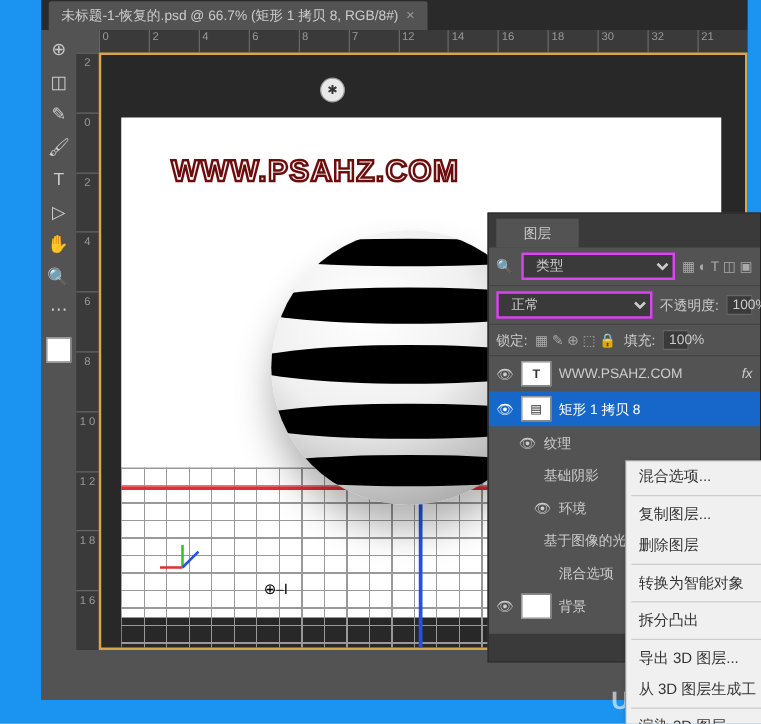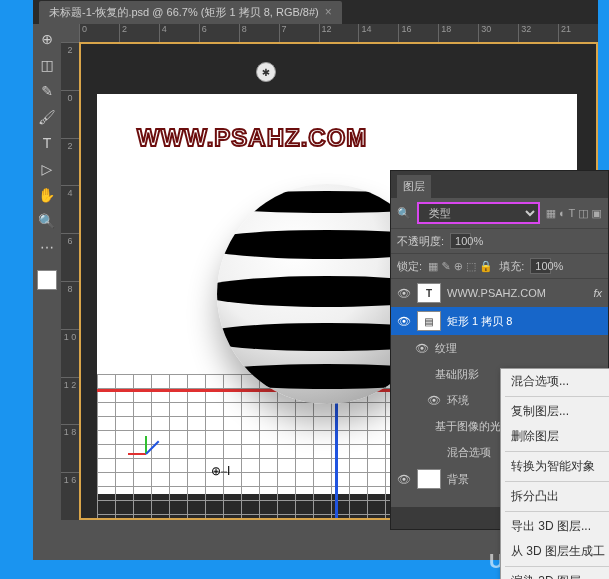--- a/index.html
+++ b/index.html
@@ -30,21 +30,21 @@
 .red-line { position: absolute; left: 0; top: 295px; width: 100%; height: 3px; background: #e03030; }
 .blue-line { position: absolute; left: 238px; top: 298px; width: 3px; height: 160px; background: #2054e0; }
 .axis-gizmo { position: absolute; left: 34px; top: 330px; width: 30px; height: 30px; }
 .axis-gizmo .ax { position: absolute; width: 2px; height: 18px; left: 14px; bottom: 0; transform-origin: bottom; }
 .ax.r { background: #e03030; transform: rotate(-90deg); }
 .ax.g { background: #30c030; transform: rotate(0); }
 .ax.b { background: #2054e0; transform: rotate(45deg); }
 .statusbar { position: absolute; left: 28px; bottom: 0; right: 0; height: 24px; background: #3a3a3a; color: #ccc; font-size: 11px; display: flex; align-items: center; padding: 0 8px; gap: 12px; }
 .layers-panel { position: absolute; left: 390px; top: 170px; width: 219px; height: 360px; background: #535353; border: 1px solid #222; display: flex; flex-direction: column; font-size: 11px; color: #ccc; }
 .lp-tabs { background: #3a3a3a; display: flex; padding: 4px 6px 0; }
-.lp-tab { padding: 4px 6px; background: #535353; }
+.lp-tab { padding: 4px 22px; background: #535353; }
 .lp-row { display: flex; align-items: center; padding: 4px 6px; gap: 6px; border-bottom: 1px solid #444; }
 .lp-select { background: #3a3a3a; border: 2px solid #d946ef; color: #ccc; padding: 2px 6px; font-size: 11px; flex: 1; }
 .lp-icons { display: flex; gap: 6px; color: #aaa; font-size: 11px; }
 .lp-val { background: #3a3a3a; border: 1px solid #666; padding: 1px 4px; width: 21px; text-align: right; }
 .layer-list { flex: 1; overflow: hidden; }
 .layer-item { display: flex; align-items: center; padding: 4px 6px; gap: 6px; min-height: 26px; }
 .layer-item.sel { background: #1766c9; color: #fff; }
 .eye { width: 14px; text-align: center; }
 .thumb { width: 24px; height: 20px; background: #fff; border: 1px solid #888; display: flex; align-items: center; justify-content: center; color: #333; font-size: 10px; }
 .thumb.t { font-weight: bold; }
@@ -141,20 +141,21 @@
 <div class="layers-panel">
   <div class="lp-tabs">
     <div class="lp-tab">图层</div>
   </div>
   <div class="lp-row">
     <span class="mag-icon">🔍</span>
     <select class="lp-select"><option>类型</option></select>
     <div class="lp-icons">▦ ◐ T ◫ ▣</div>
   </div>
   <div class="lp-row">
+    <select class="lp-select"><option>正常</option></select>
     <span>不透明度:</span>
     <span class="lp-val">100%</span>
   </div>
   <div class="lp-row">
     <span>锁定:</span>
     <div class="lp-icons">▦ ✎ ⊕ ⬚ 🔒</div>
     <span>填充:</span>
     <span class="lp-val">100%</span>
   </div>
 

